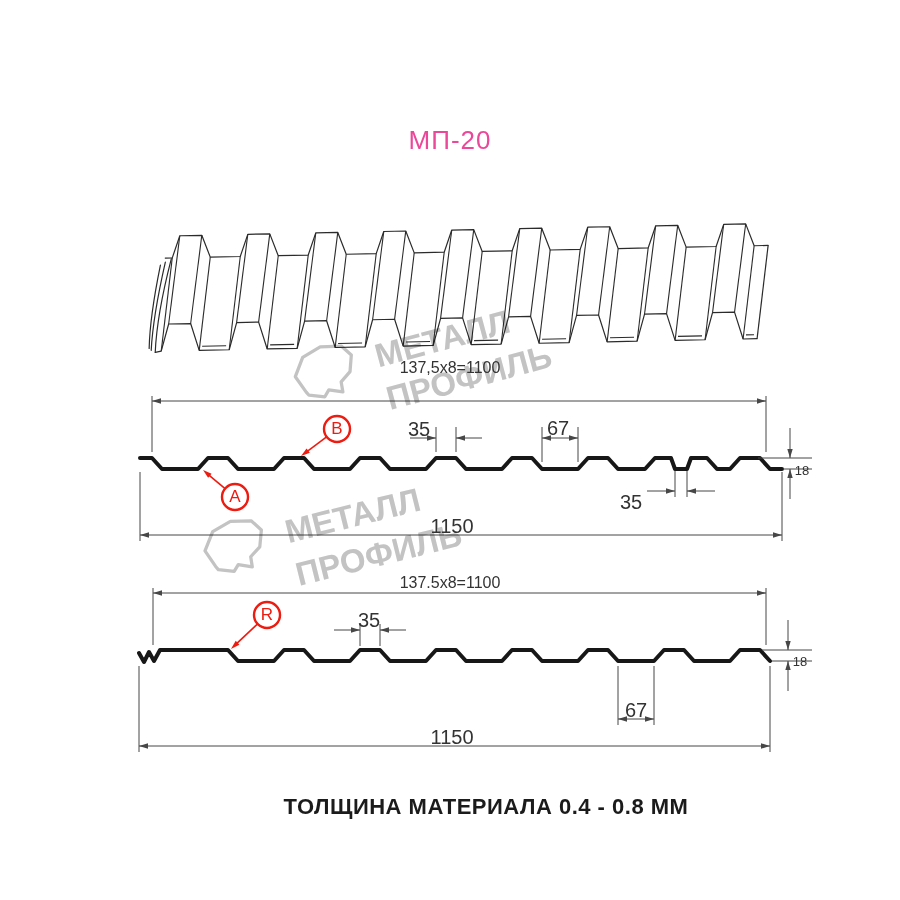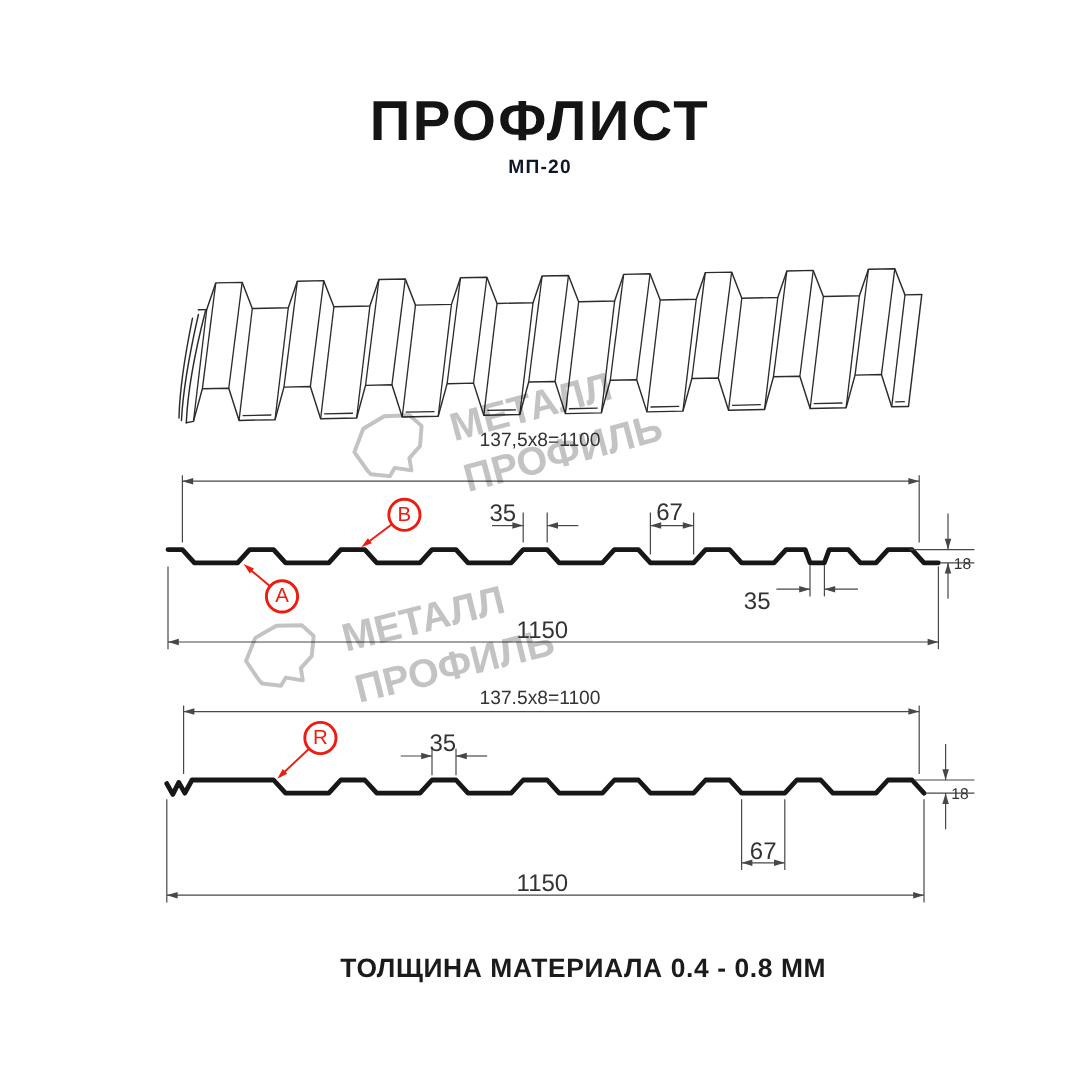--- a/index.html
+++ b/index.html
@@ -1,21 +1,21 @@
 <!DOCTYPE html>
 <html><head>
 <meta charset="utf-8">
 <style>
   html,body{margin:0;padding:0;background:#fff;}
   .canvas{position:relative;width:900px;height:900px;background:#ffffff;overflow:hidden;
           font-family:"Liberation Sans",sans-serif;}
   svg{position:absolute;left:0;top:0;pointer-events:none;}
   .ctr{position:absolute;transform:translate(-50%,-50%);white-space:nowrap;}
   .title{font-size:47px;font-weight:700;letter-spacing:2px;color:#141414;}
-  .subtitle{font-size:16px;font-weight:700;letter-spacing:1px;color:#0f172a;}
+  .subtitle{font-size:26px;font-weight:400;letter-spacing:1px;color:#ec4899;}
   .footer{font-size:22px;font-weight:600;letter-spacing:0.5px;color:#1b1b1b;margin-left:36px;}
   .dim{font-size:20px;color:#333333;}
   .dim.small{font-size:13px;margin-top:24px;}
   .dim.pitch{font-size:16px;}
   .marker-letter{font-size:17px;font-weight:400;}
   .wm{position:absolute;mix-blend-mode:multiply;pointer-events:none;}
   .wm-inner{position:relative;transform-origin:0 50%;}
   .wm-text{position:absolute;left:86px;top:0;font-size:33px;font-weight:700;letter-spacing:0px;line-height:44px;}
   .wm-logo{position:absolute;left:0;top:-5px;}
 </style>
@@ -161,21 +161,20 @@
   </div>
   <div class="wm" style="left:197px;top:532px;">
     <div class="wm-inner" style="transform:rotate(-14deg);">
       <svg class="wm-logo" width="68" height="56" viewBox="0 0 72 60">
         <path d="M10,46 L3,27 L16,9 L37,3 L59,8 L67,20 L61,37 L49,45 L48,56 L34,50 L28,56 L12,50 Z" fill="none" stroke="#c3c3c3" stroke-width="3.5" stroke-linejoin="round"></path>
       </svg>
       <span class="wm-text" style="color: rgb(195, 195, 195);">МЕТАЛЛ ПРОФИЛЬ</span>
     </div>
   </div>
 
-  <div class="ctr title" style="left:450px;top:100px;">ПРОФЛИСТ</div>
   <div class="ctr subtitle" style="left:450px;top:140px;">МП-20</div>
 
   <div class="ctr dim pitch" style="left:450px;top:368px;">137,5x8=1100</div>
   <div class="ctr dim" style="left:419px;top:429px;">35</div>
   <div class="ctr dim" style="left:558px;top:428px;">67</div>
   <div class="ctr dim small" style="left:802px;top:446px;">18</div>
   <div class="ctr dim" style="left:631px;top:502px;">35</div>
   <div class="ctr dim" style="left:452px;top:526px;">1150</div>
   <div class="ctr marker-letter" style="left: 235px; top: 497px; color: rgb(237, 27, 16);">A</div>
   <div class="ctr marker-letter" style="left: 337px; top: 429px; color: rgb(237, 27, 16);">B</div>

